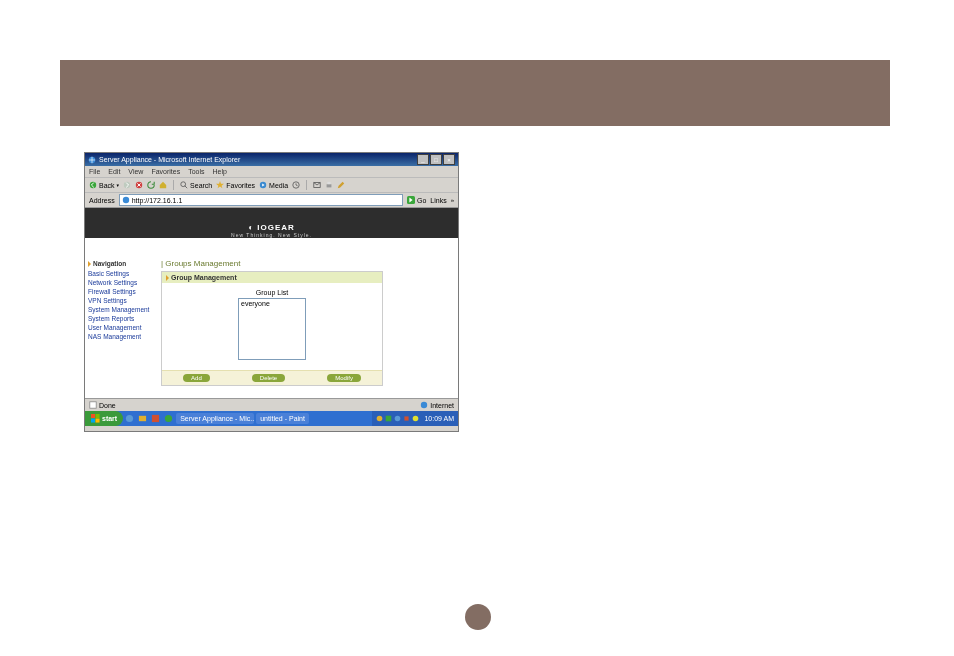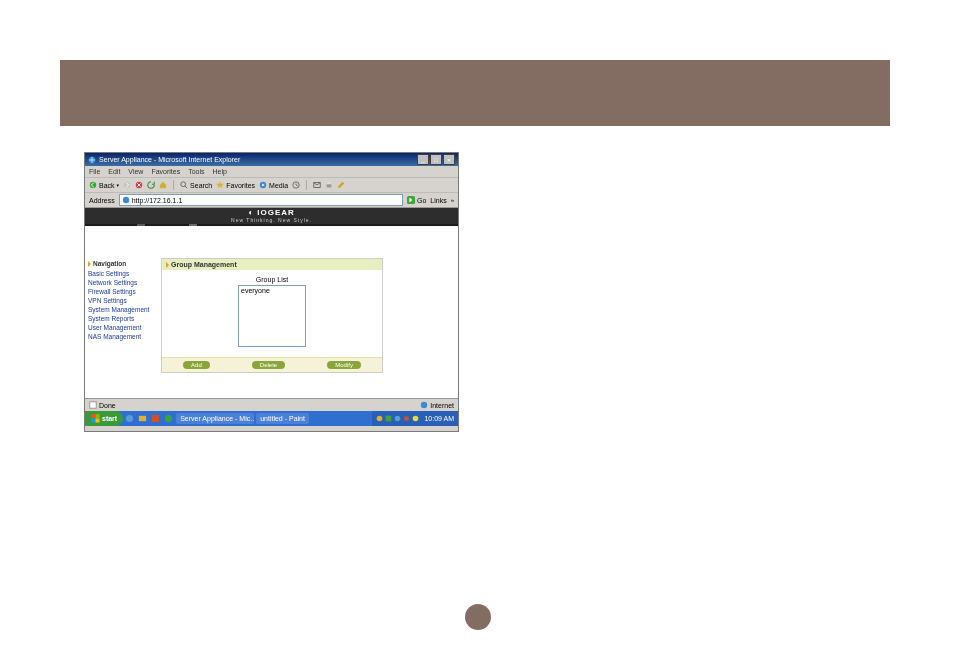--- a/index.html
+++ b/index.html
@@ -10,21 +10,21 @@
   .titlebar{height:13px;background:linear-gradient(#0a246a,#3a6ea5);color:#fff;display:flex;align-items:center;padding:0 3px;font-size:7px}
   .titlebar .left{display:flex;align-items:center;gap:3px;flex:1;overflow:hidden;white-space:nowrap}
   .titlebar .ctl{width:10px;height:9px;background:#c0c0c0;border:1px solid #404040;margin-left:1px;display:flex;align-items:center;justify-content:center;font-size:6px;line-height:1}
   .menubar{height:11px;background:#d6d3ce;display:flex;align-items:center;gap:8px;padding:0 4px;font-size:7px;color:#333}
   .tbrow{height:14px;background:#d6d3ce;border-top:1px solid #bbb;display:flex;align-items:center;gap:4px;padding:0 4px;font-size:7px}
   .tbrow .sep{width:1px;height:10px;background:#aaa;margin:0 2px}
   .tbrow .addrbox{flex:1;height:10px;background:#fff;border:1px solid #7f9db9;padding:0 2px;display:flex;align-items:center;white-space:nowrap;overflow:hidden}
   .chip{display:inline-flex;align-items:center;gap:2px}
   .iconbox{width:8px;height:8px;display:inline-block}
   .content{position:relative;height:190px;background:#fff;border-top:1px solid #999;overflow:hidden}
-  .darkhdr{height:16px;background:#2d2d2d;color:#fff;display:flex;align-items:flex-start;justify-content:center;letter-spacing:1px}
+  .darkhdr{height:30px;background:#2d2d2d;color:#fff;display:flex;align-items:flex-end;justify-content:center;letter-spacing:1px}
   .logo-main{font-size:8px;font-weight:bold}
   .logo-sub{font-size:5px;color:#ccc}
   .pixel{height:18px;background:linear-gradient(90deg,#1a1a1a 0 14%,#5a5a5a 14% 16%,#1a1a1a 16% 28%,#6b6b6b 28% 30%,#1a1a1a 30% 100%)}
   .body{display:flex;height:calc(100% - 30px)}
   .side{width:66px;padding:4px 3px;font-size:6.5px}
   .navhdr{font-weight:bold;color:#333}
   .tri{display:inline-block;width:0;height:0;border-left:3px solid #e0a030;border-top:3px solid transparent;border-bottom:3px solid transparent;margin-right:2px;vertical-align:middle}
   .navlist{margin-top:2px}
   .navitem{color:#1a3a9a;padding:1px 0;white-space:nowrap}
   .main{flex:1;padding:2px 4px}
@@ -200,20 +200,21 @@
           <div class="navitem">Network Settings</div>
           <div class="navitem">Firewall Settings</div>
           <div class="navitem">VPN Settings</div>
           <div class="navitem">System Management</div>
           <div class="navitem">System Reports</div>
           <div class="navitem">User Management</div>
           <div class="navitem">NAS Management</div>
         </div>
       </div>
       <div class="main">
+        <div class="crumb">| <span>Groups Management</span></div>
         <div class="panel">
           <div class="panelhdr"><span class="tri"></span><span>Group Management</span></div>
           <div class="panelbody">
             <div class="grouplabel">Group List</div>
             <div class="listbox">
               <div>everyone</div>
             </div>
           </div>
           <div class="btnrow">
             <span class="pillbtn">Add</span>

